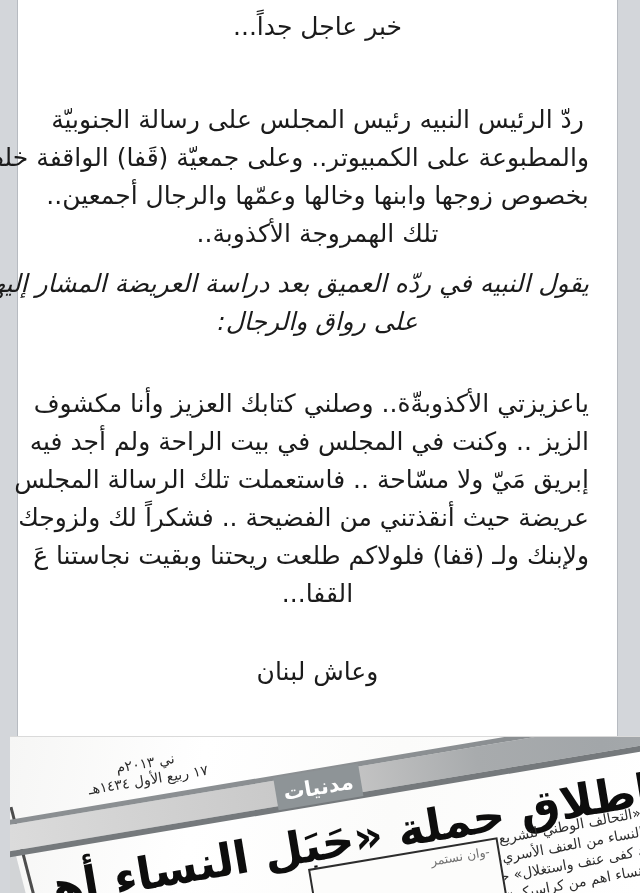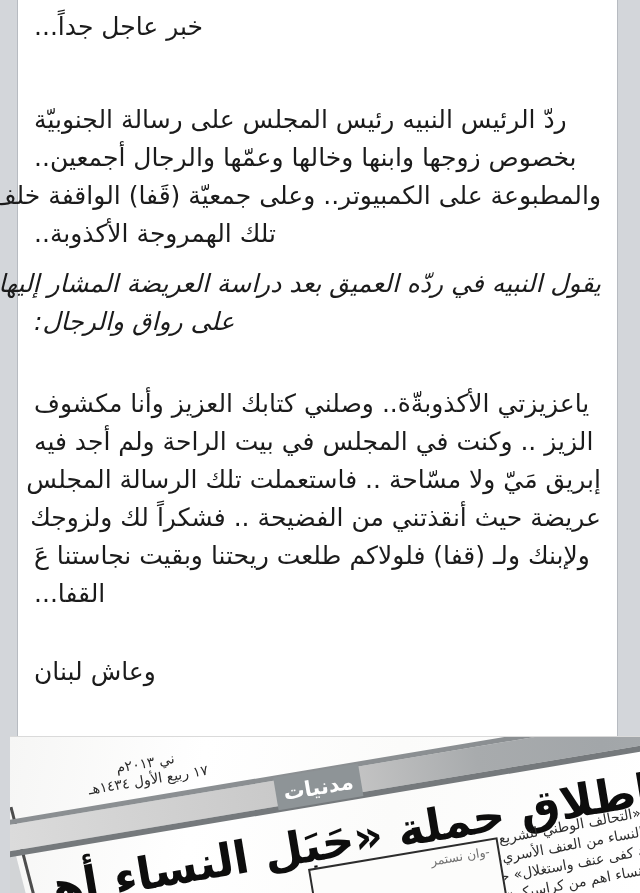--- a/index.html
+++ b/index.html
@@ -8,22 +8,22 @@
     background:#d3d6da;
     font-family:"DejaVu Sans",sans-serif;
   }
   .page{
     position:absolute;top:0;bottom:0;left:17px;right:22px;
     background:#ffffff;
     border-left:1px solid #b7bbc1;border-right:1px solid #b7bbc1;
   }
   .article{
     position:absolute;top:0;left:0;right:0;
-    direction:rtl;text-align:left;
-    padding:0 16px;
+    direction:rtl;text-align:center;
+    padding:0 28px;
     color:#1b1b1b;
     font-size:25px;line-height:38px;
   }
   .tline{white-space:nowrap;overflow:visible;}
   .title-line{margin-top:8px;}
   .para{margin:0;}
   .p1{margin-top:55px;}
   .p2{margin-top:12px;font-style:italic;}
   .p3{margin-top:44px;}
   .closing-line{margin-top:40px;}
@@ -88,22 +88,22 @@
 </style>
 </head>
 <body>
 
 <div class="page">
   <div class="article">
     <div class="tline title-line">خبر عاجل جداً...</div>
 
     <div class="para p1">
       <div class="tline">ردّ الرئيس النبيه رئيس المجلس على رسالة الجنوبيّة</div>
+      <div class="tline">والمطبوعة على الكمبيوتر.. وعلى جمعيّة (قَفا) الواقفة خلف</div>
       <div class="tline">بخصوص زوجها وابنها وخالها وعمّها والرجال أجمعين..</div>
-      <div class="tline">والمطبوعة على الكمبيوتر.. وعلى جمعيّة (قَفا) الواقفة خلف</div>
       <div class="tline">تلك الهمروجة الأكذوبة..</div>
     </div>
 
     <div class="para p2">
       <div class="tline">يقول النبيه في ردّه العميق بعد دراسة العريضة المشار إليها</div>
       <div class="tline">على رواق والرجال:</div>
     </div>
 
     <div class="para p3">
       <div class="tline">ياعزيزتي الأكذوبةّة.. وصلني كتابك العزيز وأنا مكشوف</div>

